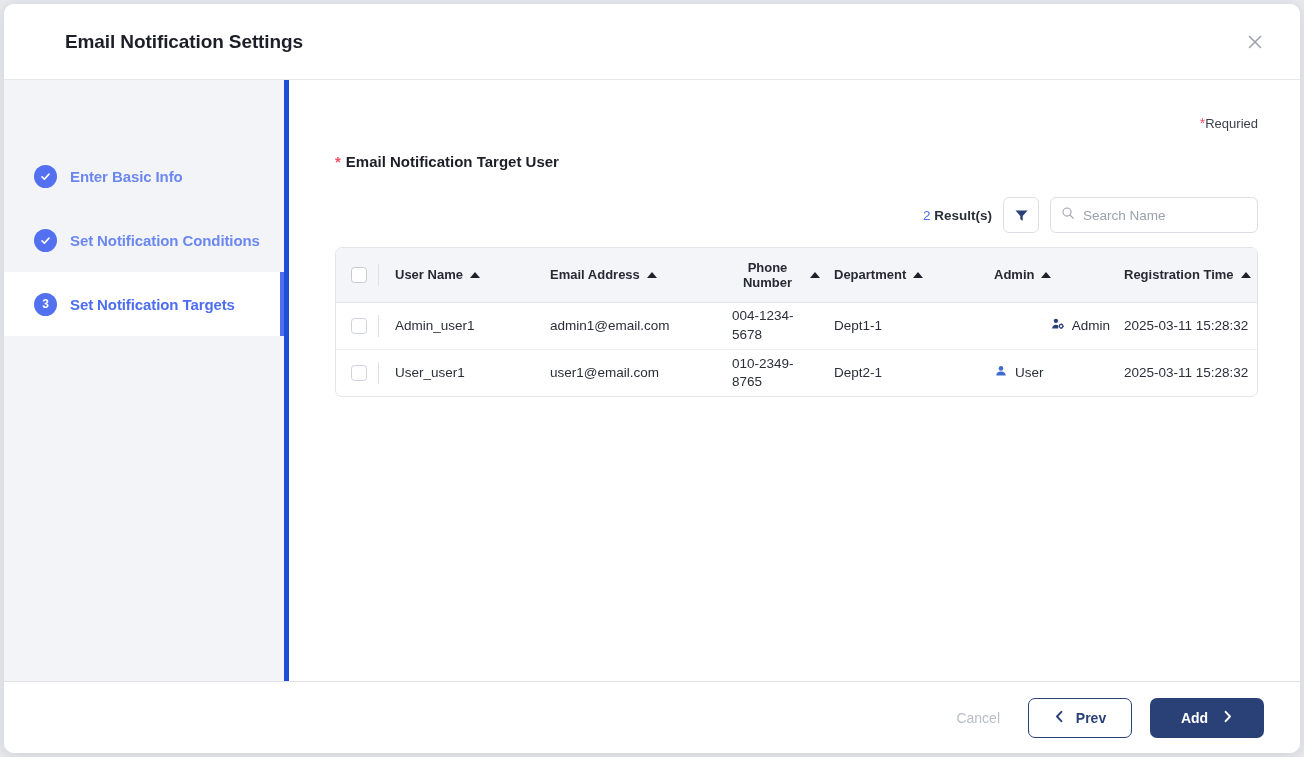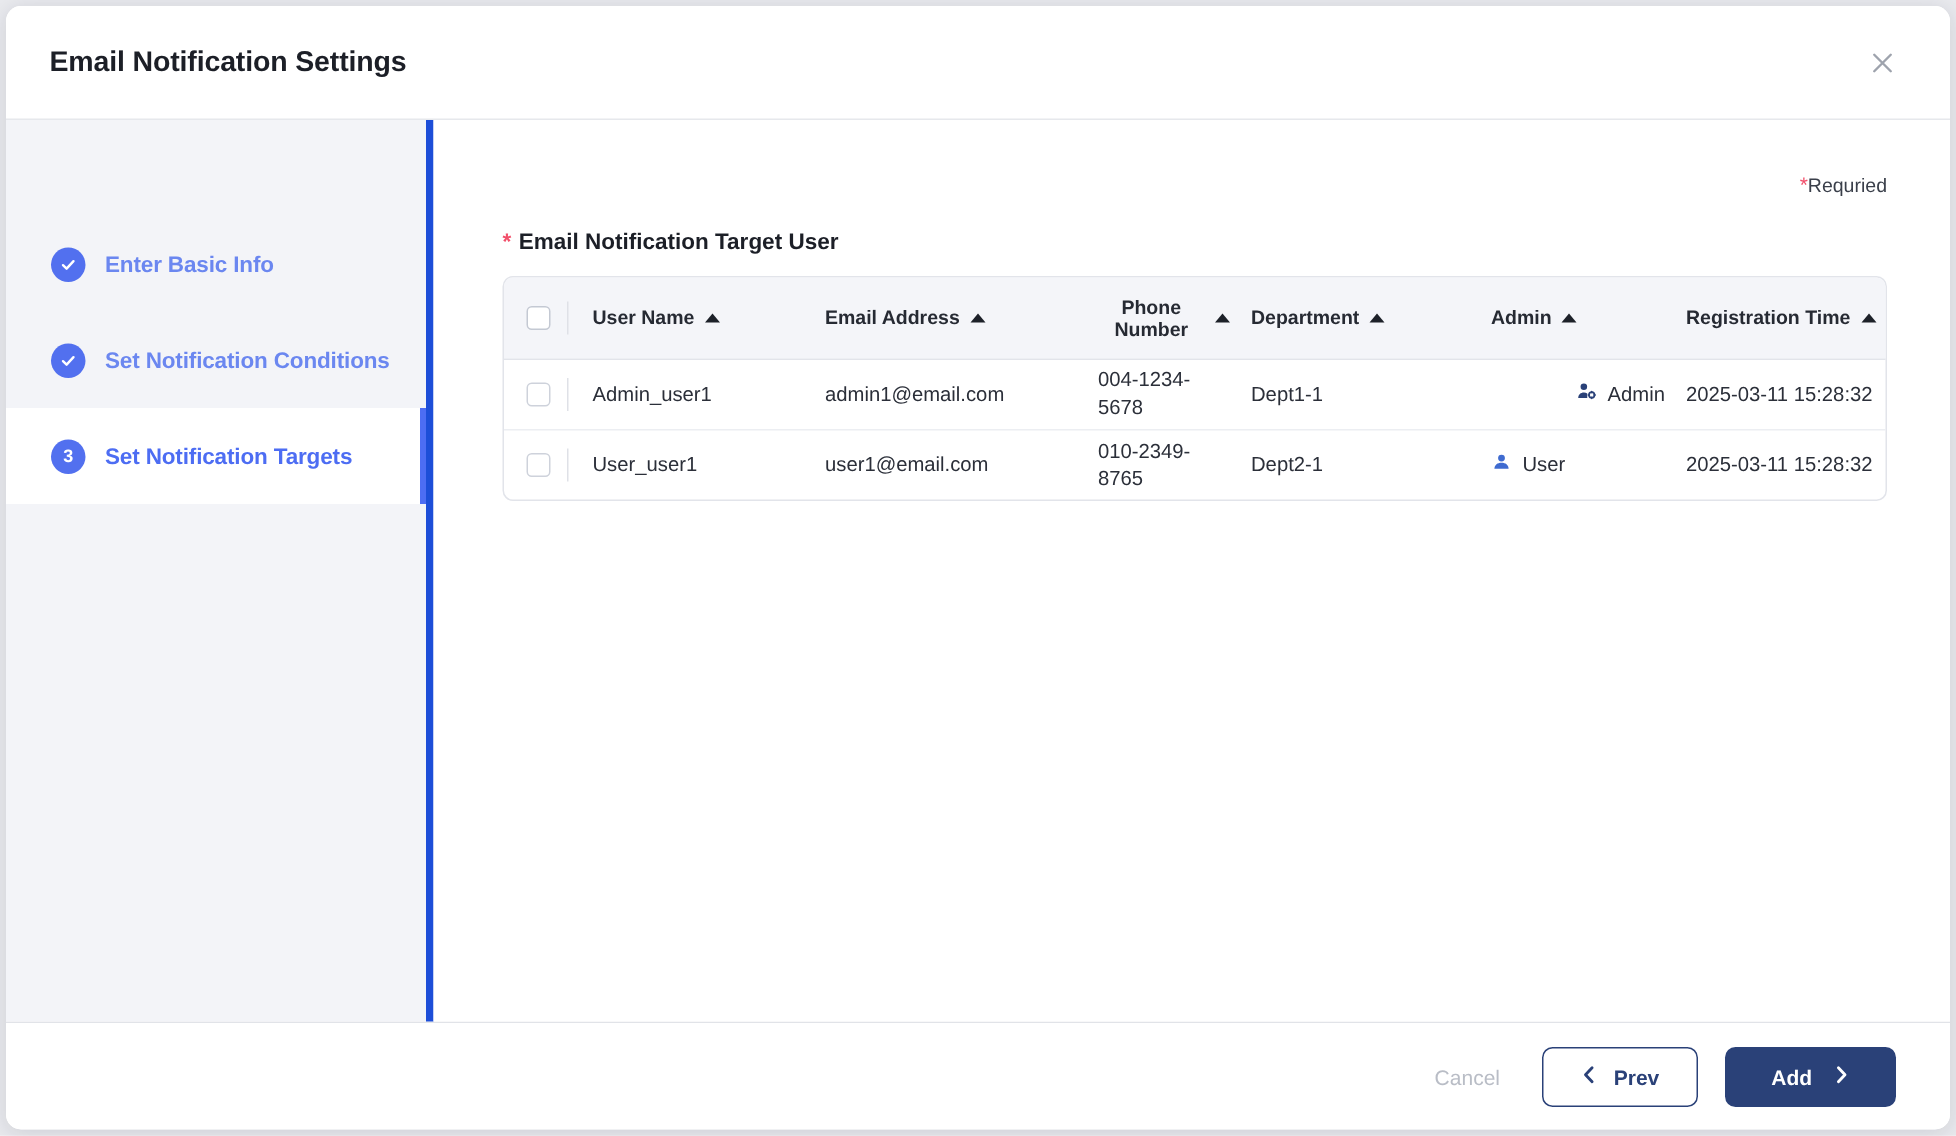--- a/index.html
+++ b/index.html
@@ -35,20 +35,21 @@
     display: flex;
     align-items: center;
     padding: 0 28px 0 29px;
     background: #fff;
   }
   .modal-title {
     font-size: 19px;
     font-weight: bold;
     color: #1c1f27;
     letter-spacing: -0.1px;
+    margin-left: 32px;
   }
   .header-spacer { flex: 1 1 auto; }
   .close-btn {
     width: 34px; height: 34px;
     display: flex; align-items: center; justify-content: center;
     cursor: pointer;
     border-radius: 4px;
   }
   .close-btn svg { display: block; }
 
@@ -366,20 +367,42 @@
 
       <div class="required-note">
         <span class="star">*</span><span>Requried</span>
       </div>
 
       <div class="section-title">
         <span class="star">*</span>
         <span>Email Notification Target User</span>
       </div>
 
+      <div class="table-toolbar">
+        <div class="result-count">
+          <span class="num">2</span>
+          <span>Result(s)</span>
+        </div>
+
+        <div class="filter-btn">
+          <svg width="15" height="15" viewBox="0 0 16 16" aria-hidden="true">
+            <path d="M1.6 2.6 H14.4 L9.3 8.4 V13.6 L6.7 12.1 V8.4 Z" fill="#2a4178"></path>
+          </svg>
+        </div>
+
+        <div class="search-box">
+          <span>
+            <svg width="14" height="14" viewBox="0 0 16 16" aria-hidden="true">
+              <circle cx="6.9" cy="6.9" r="4.6" stroke="#a3a8b3" stroke-width="1.3" fill="none"></circle>
+              <path d="M10.4 10.4 L14 14" stroke="#a3a8b3" stroke-width="1.3" stroke-linecap="round"></path>
+            </svg>
+          </span>
+          <input type="text" placeholder="Search Name" style="">
+        </div>
+      </div>
 
       <div class="user-table-wrap">
         <table class="user-table">
           <colgroup>
             <col class="col-check">
               <col class="col-name">
               <col class="col-email">
             <col class="col-phone">
               <col class="col-dept">
               <col class="col-role">

